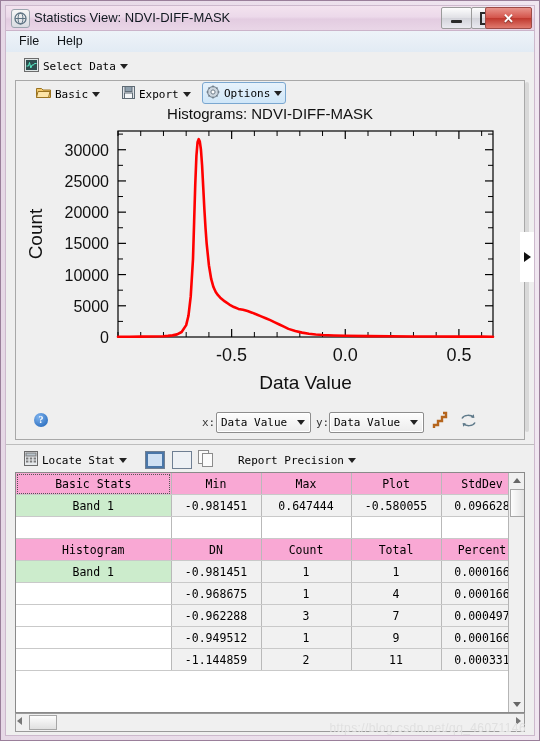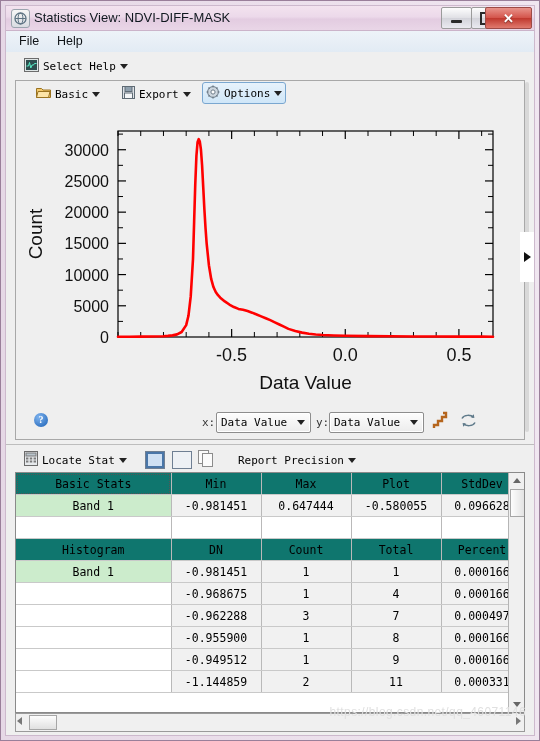--- a/index.html
+++ b/index.html
@@ -166,21 +166,21 @@
   #table-panel{
     position:absolute;left:9px;top:420px;right:9px;bottom:22px;
     border:1px solid #8a8a8a;background:#fff;overflow:hidden;
   }
   table{border-collapse:collapse;width:507px;table-layout:fixed;}
   td{
     height:21px;font-family:"DejaVu Sans Mono", monospace;font-size:11.5px;
     color:#000;text-align:center;border-right:1px solid #b9b9b9;
     border-bottom:1px solid #c9c9c9;padding:0;overflow:hidden;white-space:nowrap;
   }
-  td.hdr{background:#0f766e;}
+  td.hdr{background:#f9a8d4;}
   td.hdr.dotted{outline:1px dotted #555;outline-offset:-2px;}
   td.band{background:#cceccc;}
   td.binsize{background:#c9c9ee;}
   td.val{background:#f1f1f1;}
   td.blank{background:#fff;}
   col.c0{width:155px;} col.c1{width:90px;} col.c2{width:90px;}
   col.c3{width:90px;} col.c4{width:82px;}
   
   #tbl-vscroll{
     position:absolute;right:0;top:0;width:15px;bottom:0;
@@ -209,21 +209,21 @@
   #hscroll .right-arrow{
     position:absolute;right:3px;top:3px;width:0;height:0;
     border-top:4px solid transparent;border-bottom:4px solid transparent;border-left:5px solid #777;
   }
   #hthumb{
     position:absolute;left:13px;top:1px;width:26px;height:13px;
     background:linear-gradient(to bottom,#fdfdfd,#e0e0e0);
     border:1px solid #a6a6a6;
   }
   #watermark{
-    position:absolute;right:8px;bottom:16px;font-size:12px;color:#e0e0e0;
+    position:absolute;right:8px;bottom:0;font-size:12px;color:#e0e0e0;
     font-family:"Liberation Sans", sans-serif;letter-spacing:.4px;pointer-events:none;
   }
   
   .ic{display:inline-block;vertical-align:middle;}
 </style>
 </head>
 <body>
 
 <div id="window">
   <div id="frame-inner">
@@ -258,21 +258,21 @@
 
       <div id="selectplot-bar">
         <div class="tbtn" style="left:14px;top:3px;">
           <span class="ic">
             <svg width="15" height="14" viewBox="0 0 15 14">
               <rect x="0.5" y="0.5" width="14" height="13" fill="#dfe6e6" stroke="#6c6c6c"></rect>
               <rect x="2" y="2" width="11" height="10" fill="#2f4f4f"></rect>
               <path d="M2.5 8 L4.5 8 L5.5 4.5 L6.8 10 L8 7 L9.5 7 L10.5 5.5 L12.5 5.5" fill="none" stroke="#59f0c8" stroke-width="1"></path>
             </svg>
           </span>
-          <span class="lbl">Select Help</span>
+          <span class="lbl">Select Data</span>
           <span class="caret"></span>
         </div>
       </div>
 
       <div id="plot-panel">
 
         <div id="plot-toolbar">
 
           <div class="tbtn" style="left:16px;top:2px;">
             <span class="ic">
@@ -312,20 +312,21 @@
                   <path d="M11.5 2.5 L10.3 3.7"></path>
                     <path d="M3.7 10.3 L2.5 11.5"></path>
                 </g>
               </svg>
             </span>
             <span class="lbl">Options</span>
             <span class="caret"></span>
           </div>
         </div>
 
+        <div id="chart-title">Histograms: NDVI-DIFF-MASK</div>
 
         <div id="chart-area">
           <svg id="chart-svg" width="500" height="264" viewBox="0 0 500 264">
               <rect x="102" y="6" width="375" height="206" fill="none" stroke="#000" stroke-width="1.2"></rect>
               <line x1="102" y1="212" x2="110" y2="212" stroke="#000" stroke-width="1.2"></line>
               <line x1="477" y1="212" x2="469" y2="212" stroke="#000" stroke-width="1.2"></line>
               <text x="93" y="218" text-anchor="end" font-size="16" font-family="&quot;Liberation Sans&quot;, sans-serif" fill="#111">0</text>
               <line x1="102" y1="180.78787878787878" x2="110" y2="180.78787878787878" stroke="#000" stroke-width="1.2"></line>
               <line x1="477" y1="180.78787878787878" x2="469" y2="180.78787878787878" stroke="#000" stroke-width="1.2"></line>
               <text x="93" y="186.78787878787878" text-anchor="end" font-size="16" font-family="&quot;Liberation Sans&quot;, sans-serif" fill="#111">5000</text>
@@ -531,27 +532,20 @@
               </tr>
               <tr>
                 <td class="blank"></td>
                 <td class="val">-0.962288</td>
                 <td class="val">3</td>
                 <td class="val">7</td>
                 <td class="val">0.000497</td>
               </tr>
               <tr>
                 <td class="blank"></td>
-                <td class="val">-0.955900</td>
-                <td class="val">1</td>
-                <td class="val">8</td>
-                <td class="val">0.000166</td>
-              </tr>
-              <tr>
-                <td class="blank"></td>
                 <td class="val">-0.949512</td>
                 <td class="val">1</td>
                 <td class="val">9</td>
                 <td class="val">0.000166</td>
               </tr>
               <tr>
                 <td class="blank"></td>
                 <td class="val">-1.144859</td>
                 <td class="val">2</td>
                 <td class="val">11</td>

